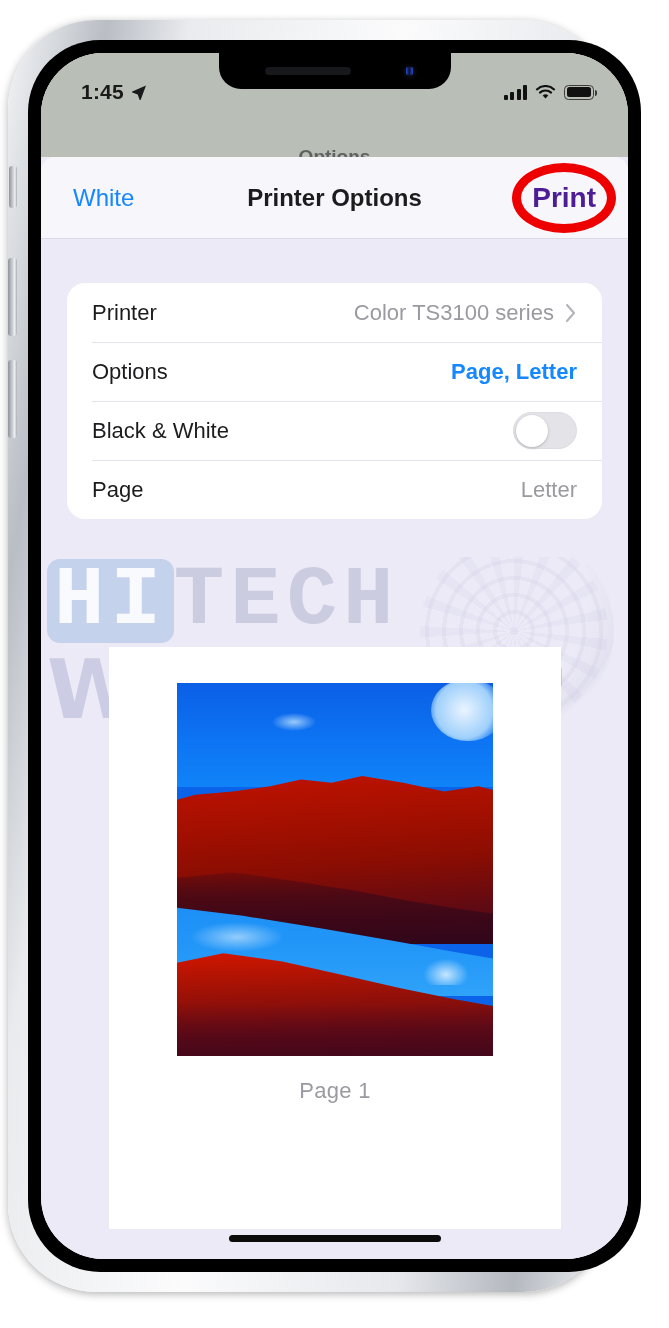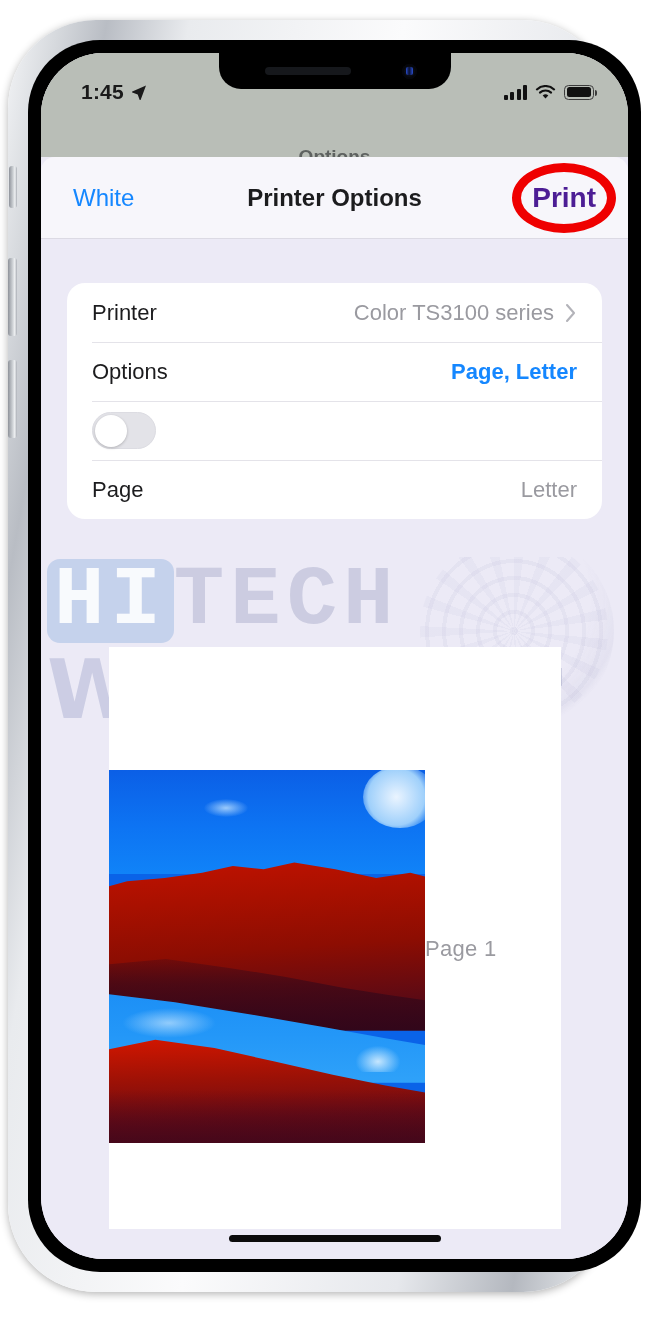--- a/index.html
+++ b/index.html
@@ -222,21 +222,21 @@
     position:absolute; left:290px; top:104px;
     font-size:25px; font-weight:700; letter-spacing:2.6px;
     color:rgba(122,130,170,.42); line-height:1.34;
     border-left:9px solid rgba(150,180,225,.45); padding-left:13px;
     font-family:"DejaVu Sans",sans-serif;
   }
   .preview-page{
     position:absolute; left:68px; top:490px;
     width:452px; height:582px;
     background:#ffffff; z-index:4;
-    display:flex; align-items:center;
+    display:flex; flex-direction:column; align-items:center;
   }
   .photo{
     position:relative; width:316px; height:373px; margin-top:36px;
     overflow:hidden; background:#0a63e8;
   }
   .photo .sky{
     position:absolute; left:0; top:0; width:100%; height:28%;
     background:linear-gradient(180deg,#0b5fe6 0%,#0d74f3 55%,#1083f8 100%);
   }
   .photo .cloud1{
@@ -361,20 +361,21 @@
               </span>
             </div>
 
 
             <div class="row">
               <span class="row-label">Options</span>
               <span class="row-value accent">Page, Letter</span>
             </div>
 
             <div class="row">
+              <span class="row-label">Black &amp; White</span>
               <span class="toggle">
                 <span class="knob"></span>
               </span>
             </div>
 
             <div class="row">
               <span class="row-label">Page</span>
               <span class="row-value">Letter</span>
             </div>
 

